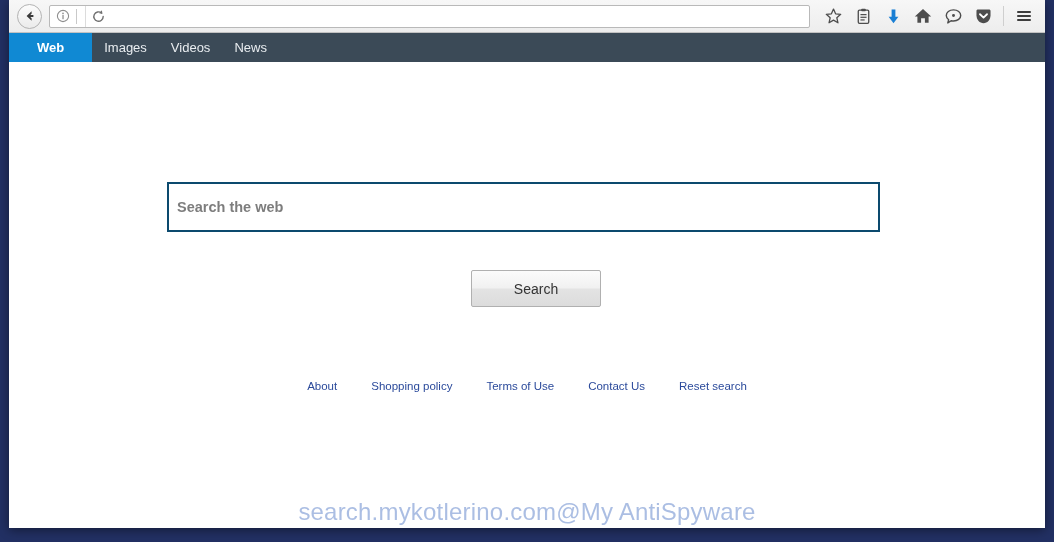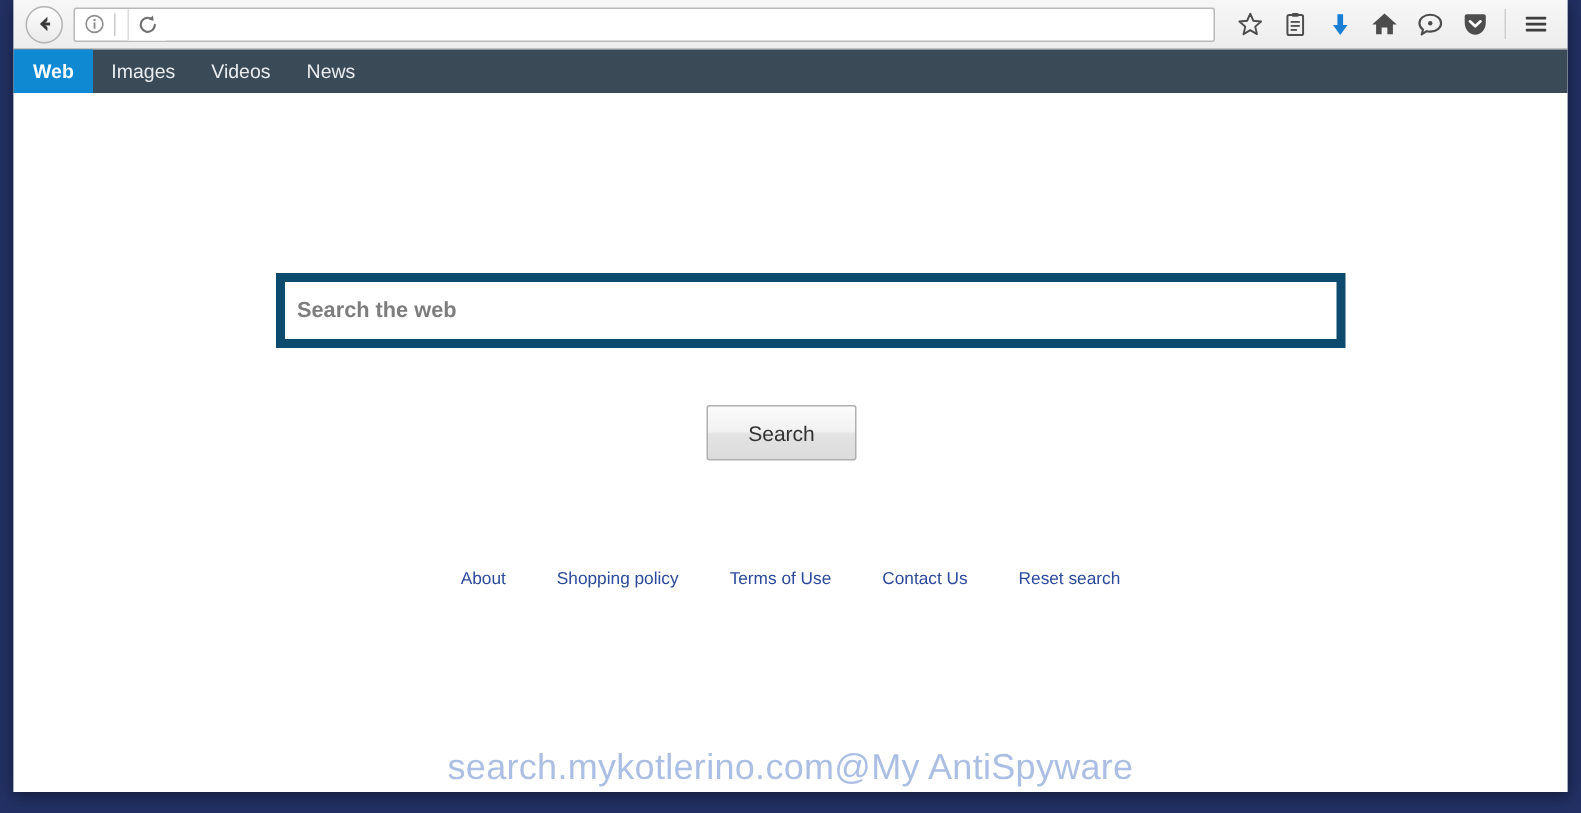--- a/index.html
+++ b/index.html
@@ -153,38 +153,38 @@
     align-items: center;
     padding: 0 12px;
     color: #e9edf0;
     cursor: pointer;
     white-space: nowrap;
   }
   .nav-item.active {
     background: #1089d3;
     color: #ffffff;
     font-weight: bold;
-    padding: 0 13px;
+    padding: 0 28px;
   }
 
   
   #page-content {
     flex: 1 1 auto;
     background: #ffffff;
     position: relative;
     overflow: hidden;
   }
 
   #search-box {
     position: absolute;
-    left: 175px;
+    left: 158px;
     top: 120px;
     width: 713px;
     height: 50px;
-    border: 6px solid #0c4a6e;
+    border: 2px solid #0c4a6e;
     background: #ffffff;
     display: flex;
     align-items: center;
     padding-left: 8px;
   }
   #search-input {
     width: 100%;
     height: 100%;
     border: none;
     outline: none;
@@ -197,21 +197,21 @@
   #search-input::placeholder {
     color: #7d7d7d;
     font-weight: bold;
     opacity: 1;
   }
 
   #search-button {
     position: absolute;
     left: 462px;
     top: 208px;
-    width: 100px;
+    width: 130px;
     height: 37px;
     background: linear-gradient(#fbfbfb 0%, #f1f1f1 48%, #e3e3e3 52%, #dcdcdc 100%);
     border: 1px solid #b0b0b0;
     border-radius: 2px;
     font-family: "Liberation Sans", sans-serif;
     font-size: 14px;
     color: #333333;
     cursor: pointer;
   }
 

